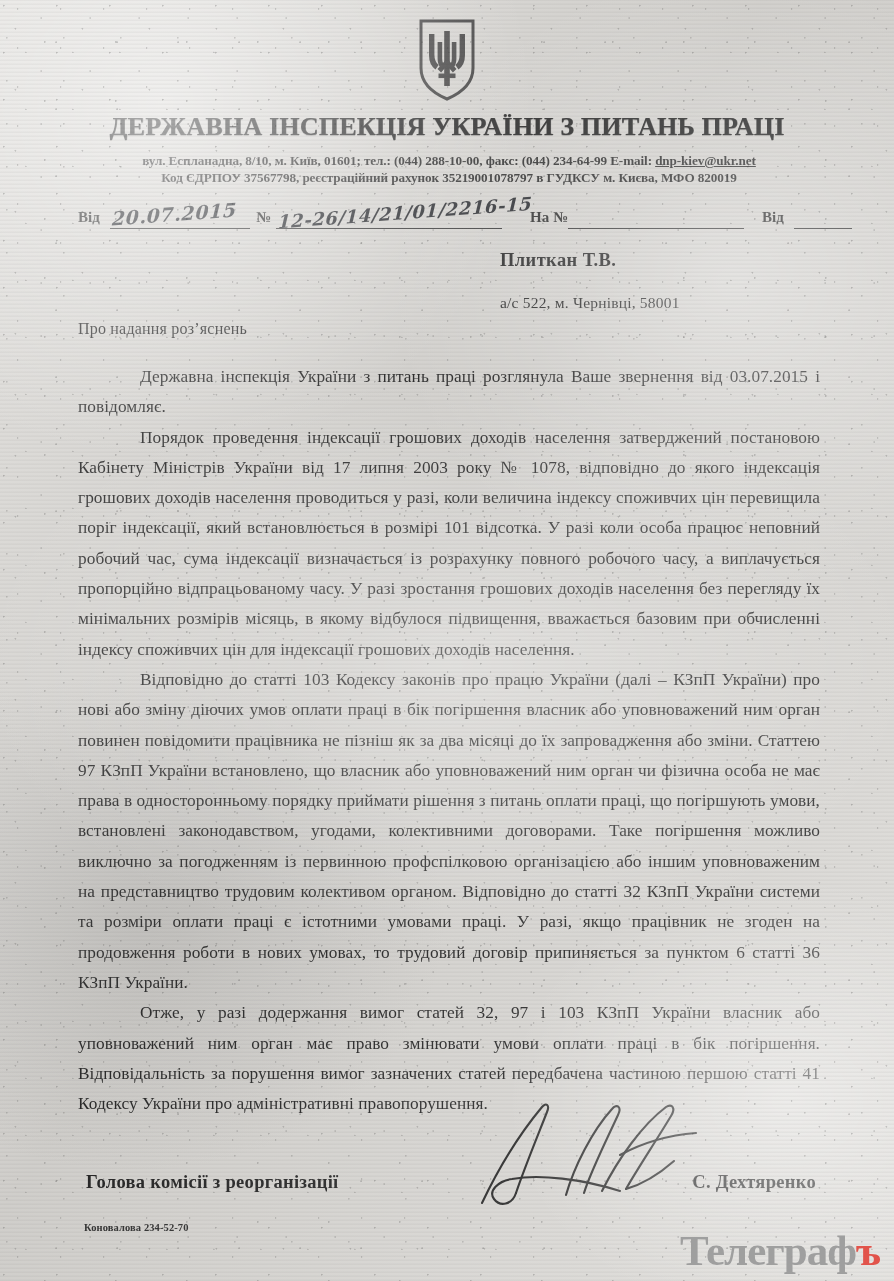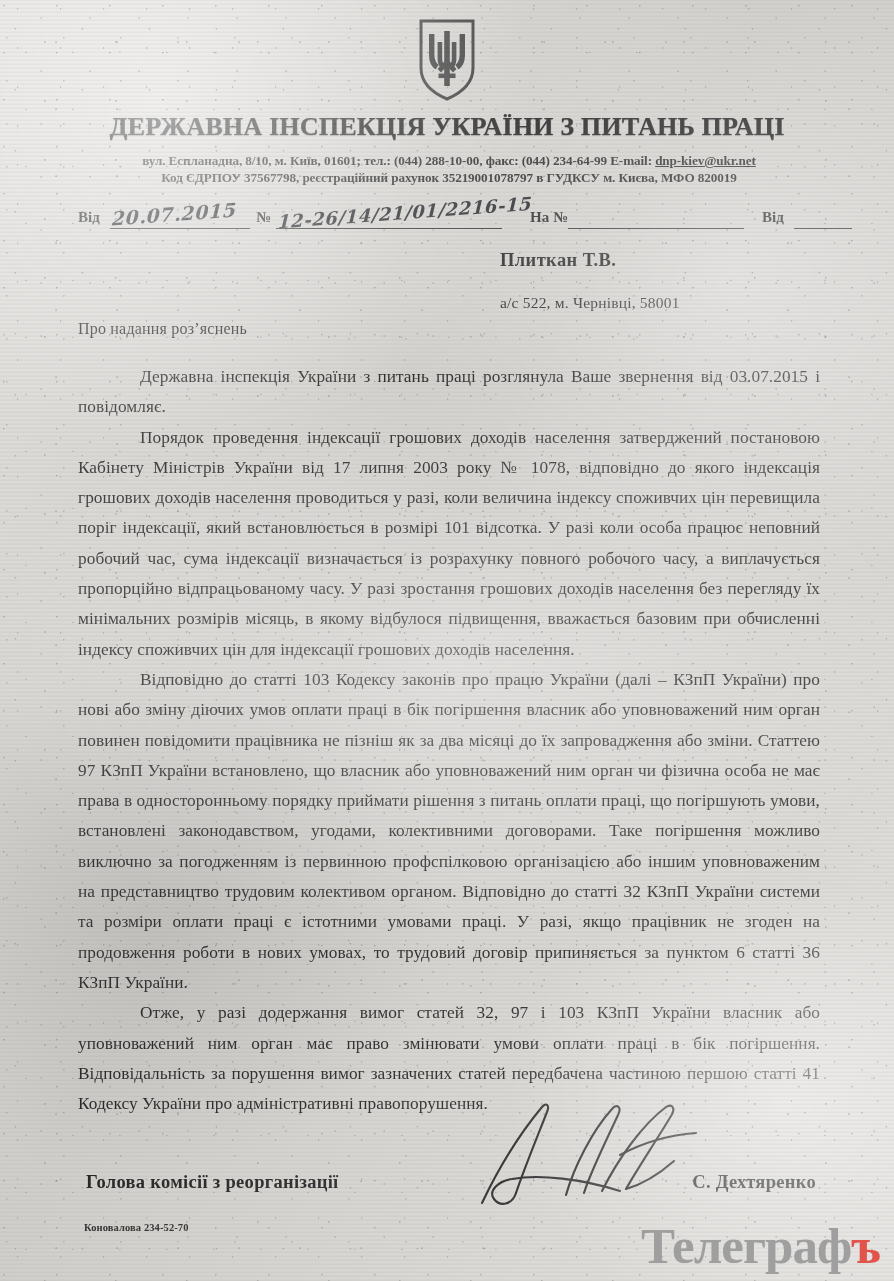--- a/index.html
+++ b/index.html
@@ -199,21 +199,21 @@
     font-weight: bold;
     letter-spacing: 0.1px;
     color: #222;
   }
 
   
   .watermark {
     position: absolute;
     right: 14px;
     bottom: 6px;
-    font-size: 51px;
+    font-size: 43px;
     font-weight: bold;
     font-family: "Liberation Serif", "DejaVu Serif", serif;
     letter-spacing: -1px;
     z-index: 5;
     opacity: 0.92;
   }
   .watermark .wm-gray { color: #9a9a9a; }
   .watermark .wm-red { color: #e2483f; }
 
   

